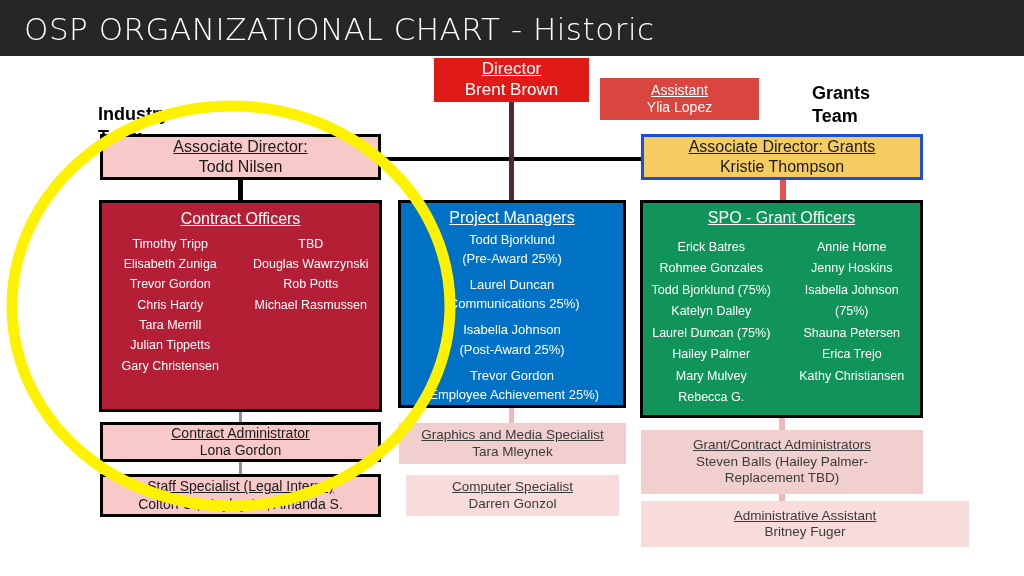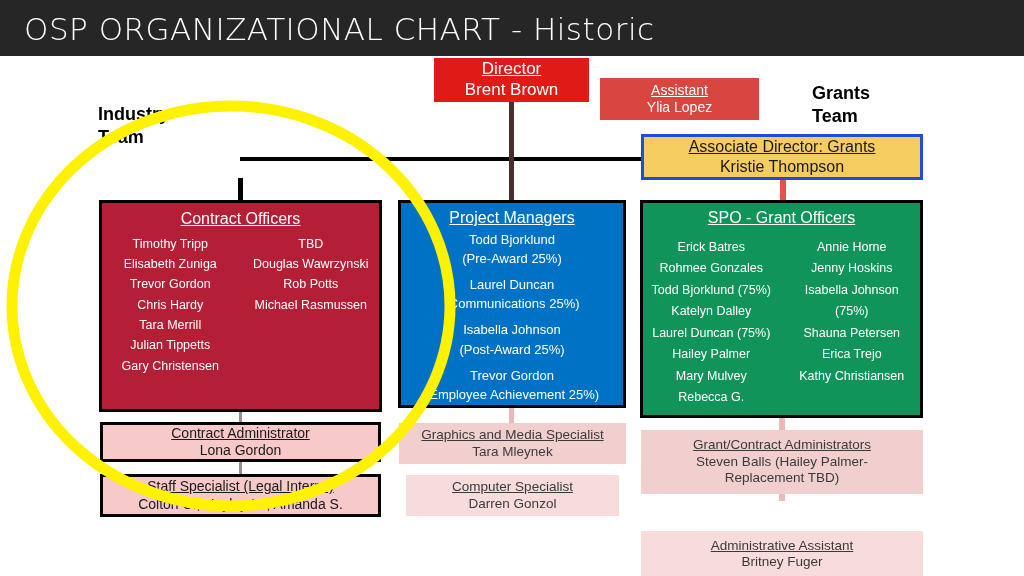--- a/index.html
+++ b/index.html
@@ -130,20 +130,24 @@
   <div class="box" style="left:434px; top:2px; width:155px; height:44px; background:#e01b17; justify-content:center;">
     <div class="ttl" style="color:#ffffff; font-size:17px;">Director</div>
     <div class="sub" style="color:#ffffff; font-size:17px;">Brent Brown</div>
   </div>
 
   <div class="box" style="left:600px; top:22px; width:159px; height:42px; background:#d9453f; justify-content:center;">
     <div class="ttl" style="color:#ffffff; font-size:14px;">Assistant</div>
     <div class="sub" style="color:#ffffff; font-size:14px;">Ylia Lopez</div>
   </div>
 
+  <div class="box" style="left:100px; top:78px; width:281px; height:46px; background:#f7c9c9; border:3px solid #000000; justify-content:center;">
+    <div class="ttl" style="color:#1a1a1a; font-size:16px;">Associate Director:</div>
+    <div class="sub" style="color:#1a1a1a; font-size:16px;">Todd Nilsen</div>
+  </div>
 
   <div class="box" style="left:641px; top:78px; width:282px; height:46px; background:#f5cc60; border:3px solid #1d4ed8; justify-content:center;">
     <div class="ttl" style="color:#1a1a1a; font-size:16px;">Associate Director: Grants</div>
     <div class="sub" style="color:#1a1a1a; font-size:16px;">Kristie Thompson</div>
   </div>
 
   <div class="box" style="left:99px; top:144px; width:283px; height:212px; background:#b41f36; border:3px solid #000000; padding-top:6px;">
     <div class="ttl" style="color:#ffffff; font-size:16px; margin-bottom:5px;">Contract Officers</div>
     <div class="name-grid" style="color:#ffffff; font-size:12.5px; line-height:1.63;">
       <div class="name-col">
@@ -222,21 +226,21 @@
     <div class="ttl" style="color:#3a3a3a; font-size:13.5px;">Graphics and Media Specialist</div>
     <div class="sub" style="color:#3a3a3a; font-size:13.5px;">Tara Mleynek</div>
   </div>
 
   <div class="box" style="left:641px; top:374px; width:282px; height:64px; background:#f2cfcf; justify-content:center;">
     <div class="ttl" style="color:#3a3a3a; font-size:13.5px;">Grant/Contract Administrators</div>
     <div class="sub" style="color:#3a3a3a; font-size:13.5px;">Steven Balls   (Hailey Palmer-</div>
     <div class="sub" style="color:#3a3a3a; font-size:13.5px;">Replacement TBD)</div>
   </div>
 
-  <div class="box" style="left:641px; top:445px; width:282px; height:46px; background:#f8dcdc; justify-content:center;margin-top:30px;">
+  <div class="box" style="left:641px; top:445px; width:328px; height:46px; background:#f8dcdc; justify-content:center;">
     <div class="ttl" style="color:#3a3a3a; font-size:13.5px;">Administrative Assistant</div>
     <div class="sub" style="color:#3a3a3a; font-size:13.5px;">Britney Fuger</div>
   </div>
 
   <svg id="highlight-ellipse" width="1024" height="520" viewBox="0 0 1024 520" style="left:0; top:0;">
     <ellipse cx="231" cy="250" rx="219" ry="200" fill="none" stroke="#fff200" stroke-width="11"></ellipse>
   </svg>
 
 </div>
 

